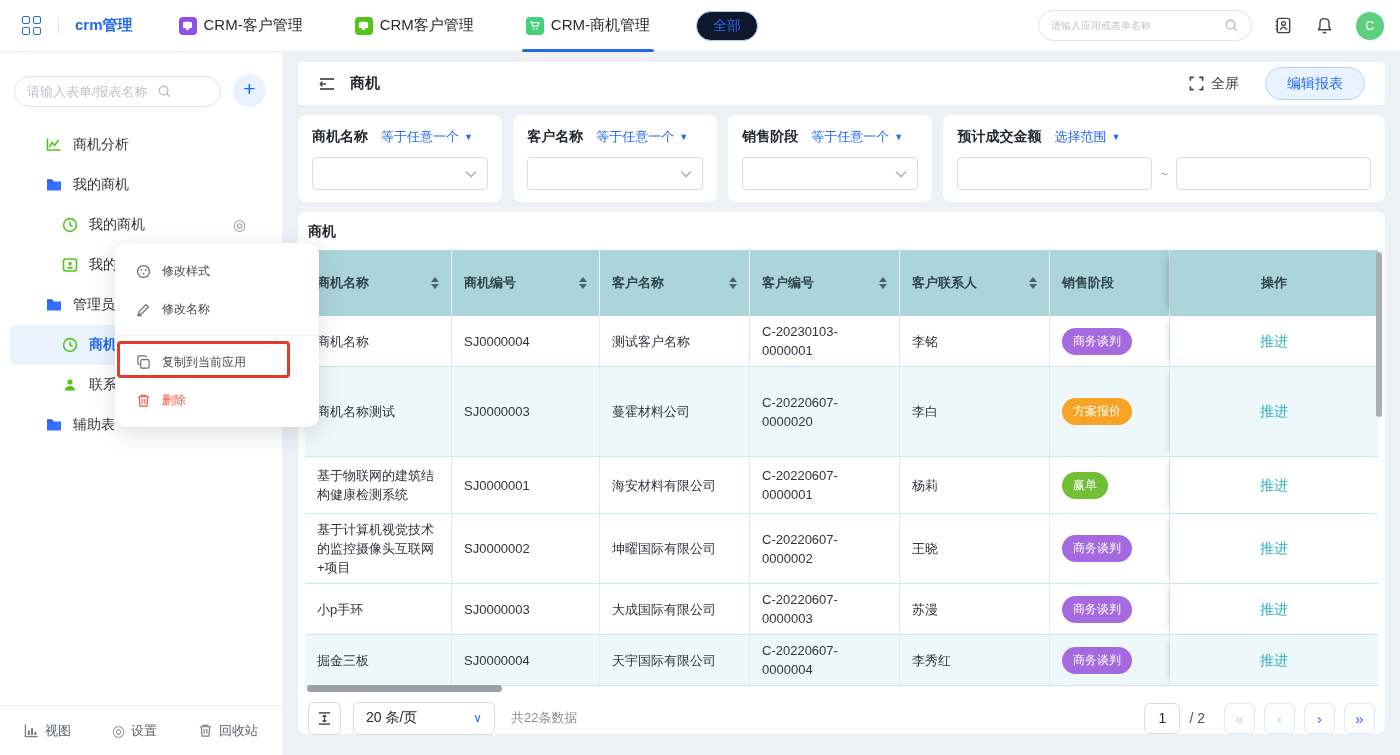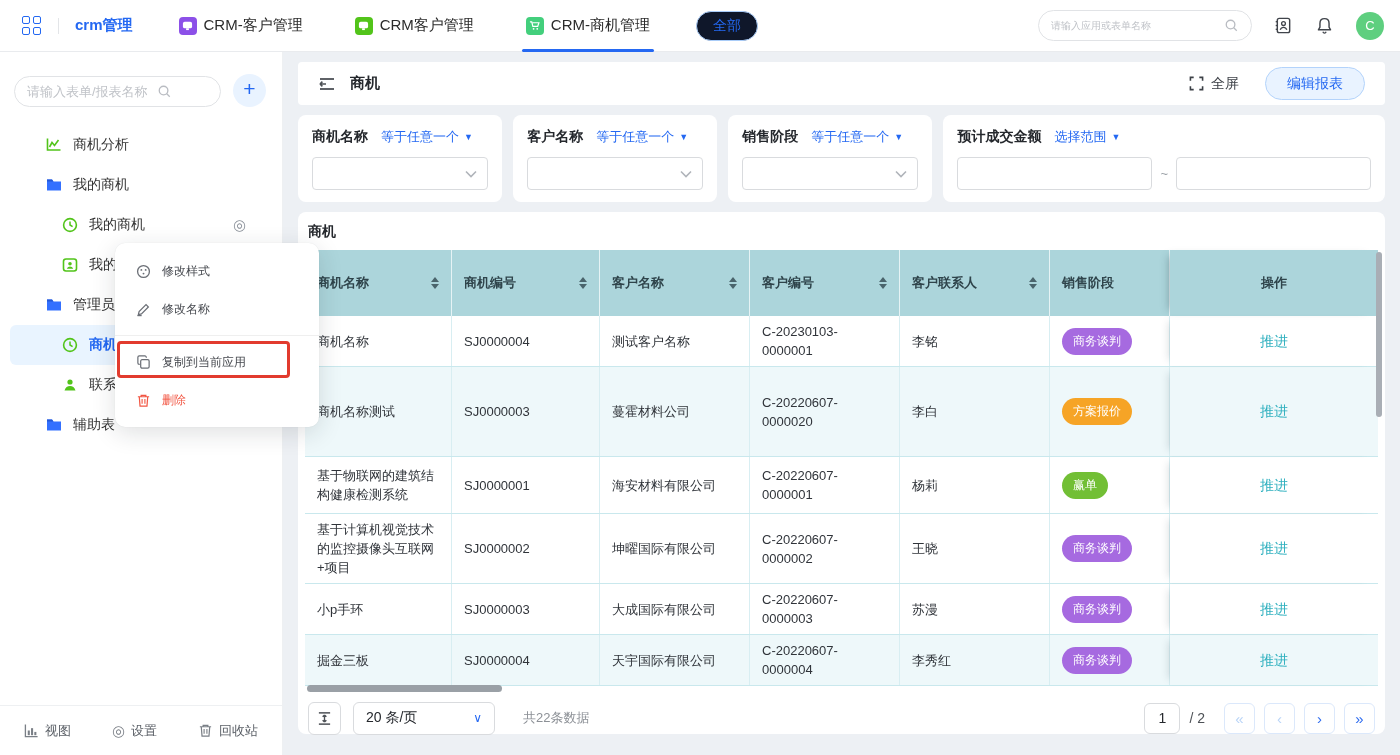--- a/index.html
+++ b/index.html
@@ -85,21 +85,21 @@
   .badge { padding:4px 11px; border-radius:14px; color:#fff; font-size:12px; white-space:nowrap; }
   .action-link { color:#2fb0bf; font-size:14px; cursor:pointer; }
   .r1{min-height:50px;} .r2{min-height:90px;} .r3{min-height:57px;} .r4{min-height:63px;} .r5{min-height:48px;} .r6{min-height:39px;}
   .vscrollbar { position:absolute; right:-4px; top:2px; width:6px; height:165px; background:#a9aeb5; border-radius:3px; }
   .hscrollbar { position:absolute; left:2px; bottom:-6px; width:195px; height:7px; background:#9aa0a6; border-radius:4px; }
 
   .pager { display:flex; align-items:center; height:46px; margin-top:9px; padding:0 3px; }
   .rowheight-btn { width:33px; height:33px; border:1px solid #d9dbde; border-radius:6px; background:#fff; display:flex; align-items:center; justify-content:center; cursor:pointer; }
   .pagesize-select { width:142px; height:33px; border:1px solid #d9dbde; border-radius:6px; margin-left:12px; display:flex; align-items:center; padding:0 12px; font-size:14px; color:#25282d; cursor:pointer; }
   .pagesize-select .caret { margin-left:auto; color:#2468f2; font-size:12px; }
-  .total-text { margin-left:28px; color:#8c9096; font-size:13px; }
+  .total-text { margin-left:16px; color:#8c9096; font-size:13px; }
   .pager-right { margin-left:auto; display:flex; align-items:center; gap:9px; }
   .page-input { width:36px; height:31px; border:1px solid #d9dbde; border-radius:6px; text-align:center; font-size:14px; color:#25282d; outline:none; font-family:inherit; }
   .page-total { color:#4d5156; font-size:14px; margin-right:10px; }
   .pg-btn { width:31px; height:31px; border:1px solid #dbe8fb; border-radius:6px; background:#fff; font-size:15px; display:flex; align-items:center; justify-content:center; cursor:pointer; color:#2e6cf0; font-family:inherit; }
   .pg-btn.disabled { color:#b9d4f7; }
 </style>
 </head>
 <body>
 
 <header class="topnav">

